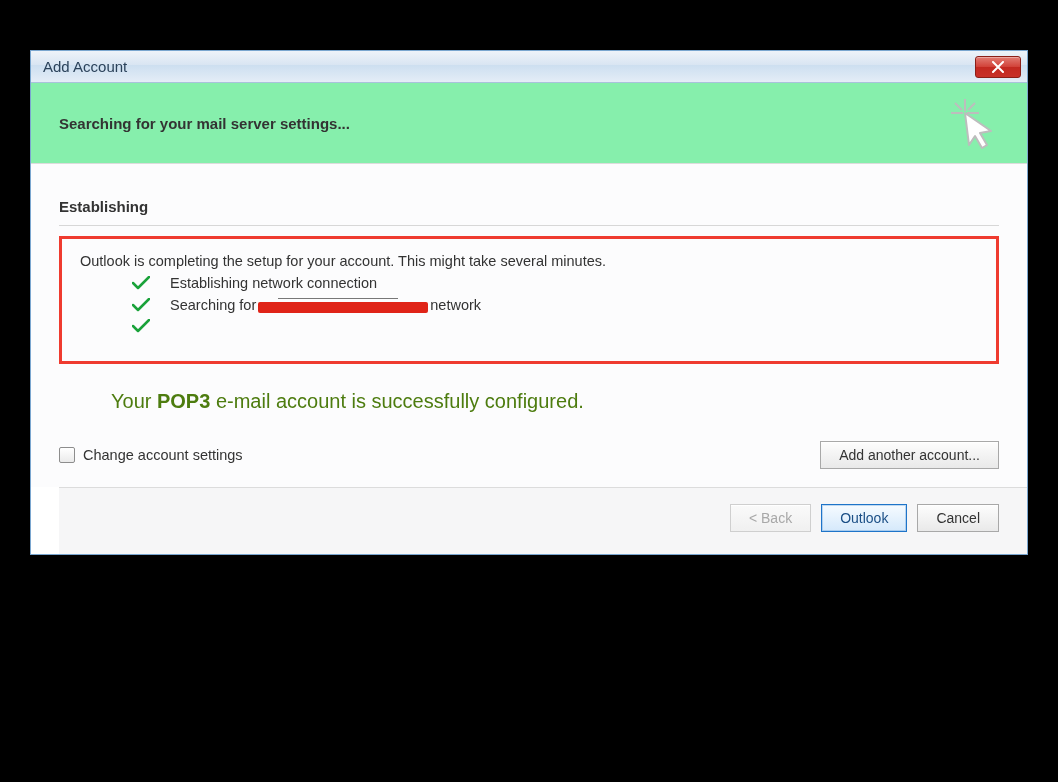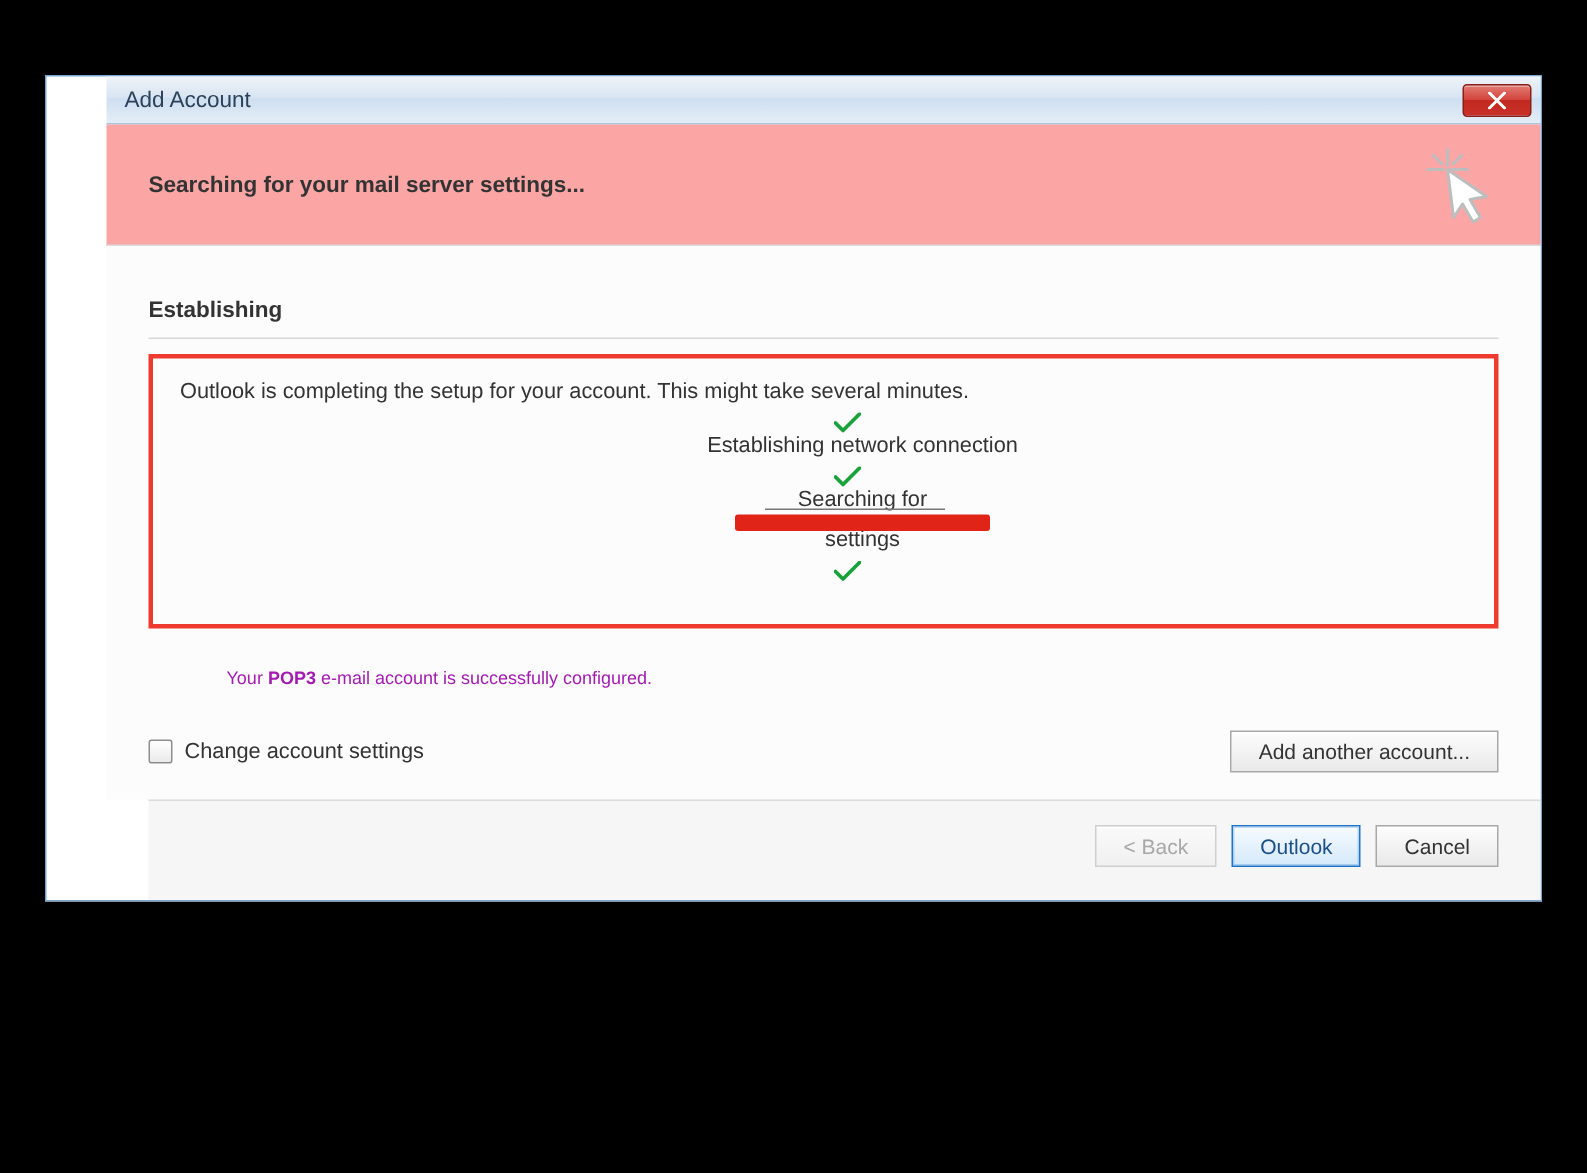--- a/index.html
+++ b/index.html
@@ -14,21 +14,20 @@
       justify-content: center;
       padding: 50px 0;
     }
     .window {
       width: 998px;
       background: #fff;
       border: 1px solid #7aa6cf;
       box-shadow: 0 4px 20px rgba(0,0,0,0.5);
       display: flex;
       flex-direction: column;
-      padding-left: 40px;
     }
     .titlebar {
       background: linear-gradient(to bottom, #eef3f9 0%, #d9e5f2 45%, #cddff0 46%, #e4edf7 100%);
       border-bottom: 1px solid #a9c2dc;
       height: 32px;
       display: flex;
       align-items: center;
       justify-content: space-between;
       padding: 0 6px 0 12px;
     }
@@ -49,21 +48,21 @@
       box-shadow: inset 0 1px 0 rgba(255,255,255,0.35);
     }
     .close-btn svg { display: block; }
 
     .header-band {
       display: flex;
       align-items: center;
       justify-content: space-between;
       padding: 14px 28px 14px 28px;
       border-bottom: 1px solid #dcdcdc;
-      background: #fca5a5;
+      background: #86efac;
     }
     .header-title {
       font-weight: bold;
       font-size: 15px;
       color: #333;
     }
     .cursor-icon svg { display:block; }
 
     .content {
       padding: 10px 28px 0 28px;
@@ -94,21 +93,20 @@
       list-style: none;
       margin: 0;
       padding: 0 0 0 52px;
     }
     .step-list li {
       display: flex;
       align-items: center;
       margin: 6px 0;
       font-size: 14.5px;
       color: #333;
-      flex-direction: column;
     }
     .check {
       width: 22px;
       display: inline-flex;
       margin-right: 16px;
       color: #1aa23a;
     }
     .redacted {
       display: inline-block;
       width: 170px;
@@ -122,22 +120,22 @@
     .redacted::before{
       content:"";
       position:absolute;
       left:20px; right:30px; top:-4px;
       height:1px;
       background:#777;
     }
 
     .success-line {
       padding-left: 52px;
-      font-size: 12px;
-      color: #a21caf;
+      font-size: 20px;
+      color: #4d7c0f;
     }
     .success-line b { font-weight: bold; }
 
     .options-row {
       display: flex;
       align-items: center;
       justify-content: space-between;
       padding: 0 0 18px 0;
       margin-top: 28px;
     }
@@ -235,21 +233,21 @@
           <span>Establishing network connection</span>
         </li>
         <li>
           <span class="check">
             <svg width="18" height="14" viewBox="0 0 18 14">
                 <path d="M1 7 L6 12 L17 1" stroke="#1aa23a" stroke-width="2.5" fill="none" stroke-linecap="round" stroke-linejoin="round"></path>
               </svg>
           </span>
           <span>Searching for </span>
           <span class="redacted"></span>
-          <span> settings</span>
+          <span> network</span>
         </li>
         <li>
           <span class="check">
             <svg width="18" height="14" viewBox="0 0 18 14">
                 <path d="M1 7 L6 12 L17 1" stroke="#1aa23a" stroke-width="2.5" fill="none" stroke-linecap="round" stroke-linejoin="round"></path>
               </svg>
           </span>
         </li>
       </ul>
     </div>

